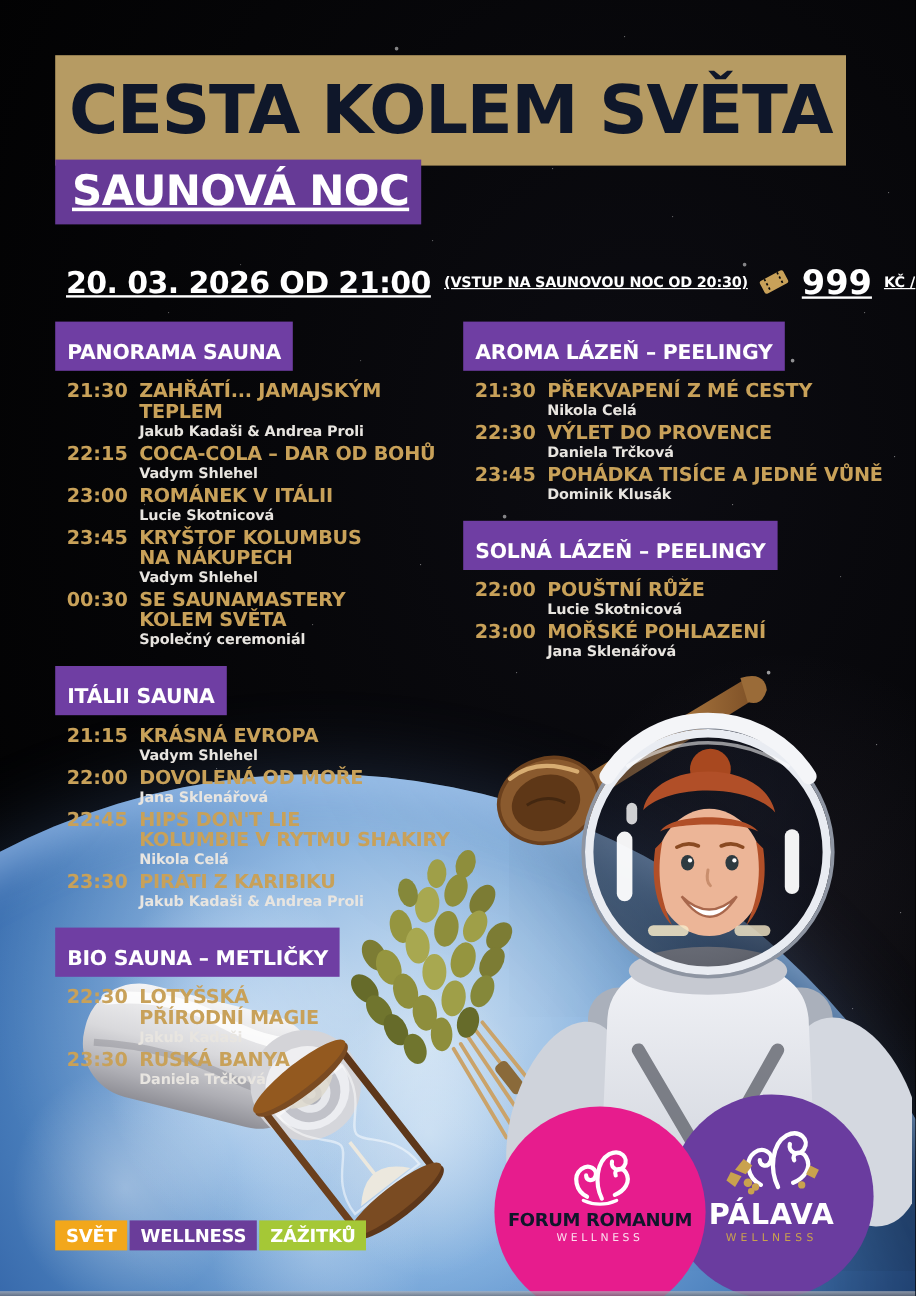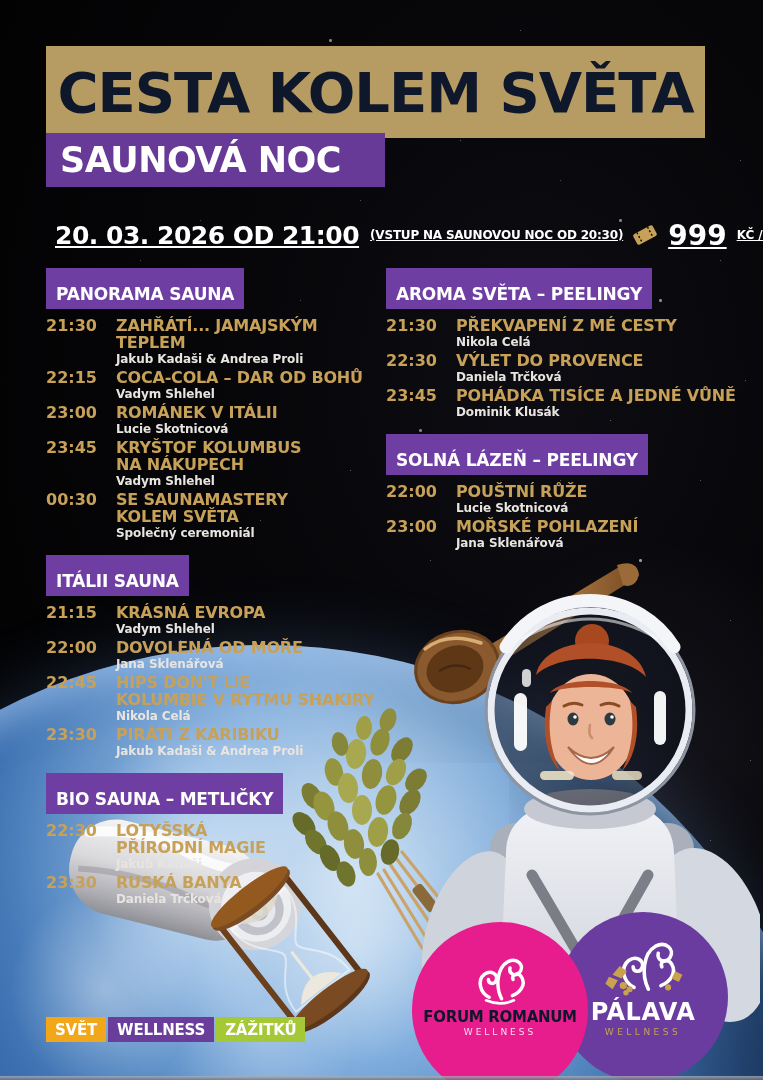--- a/index.html
+++ b/index.html
@@ -42,40 +42,40 @@
       radial-gradient(circle at 58% 20%, #bcd6ee 0%, #7aaadc 16%, #477cba 30%, #25539a 44%, #123468 58%, #081d44 72%, #030a1f 86%, #02060f 100%);
     box-shadow:inset -90px -140px 190px rgba(0,0,0,.85), 0 0 70px rgba(110,160,230,.22);}
   .earth::after{content:"";position:absolute;inset:0;border-radius:50%;
     box-shadow:inset 0 16px 34px rgba(190,220,255,.5);}
   .ground-strip{position:absolute;left:0;bottom:0;width:763px;height:4px;z-index:9;
     background:linear-gradient(#aeb2ba,#70737b);opacity:.75;}
   
   .banner-gold{position:absolute;left:46px;top:46px;width:659px;height:92px;z-index:4;
     background:#b69b63;display:flex;align-items:center;justify-content:center;}
   .banner-gold span{font-size:56px;font-weight:bold;letter-spacing:-1px;color:#0f172a;white-space:nowrap;}
-  .banner-purple{position:absolute;left:46px;top:133px;width:339px;height:54px;z-index:4;
-    background:#663a96;display:flex;align-items:center;}
+  .banner-purple{position:absolute;left:46px;top:133px;width:305px;height:54px;z-index:4;
+    background:#663a96;display:flex;align-items:center;text-decoration:underline;}
   .banner-purple span{font-size:35px;font-weight:bold;letter-spacing:-0.5px;color:#fff;padding-left:14px;white-space:nowrap;}
   
   .date-row{position:absolute;left:46px;top:218px;width:680px;height:34px;z-index:4;
     display:flex;align-items:center;gap:9px;text-decoration:underline;}
   .date-row .date{font-size:25px;font-weight:bold;letter-spacing:-0.5px;white-space:nowrap;}
   .date-row .note{font-size:12px;font-weight:bold;letter-spacing:-0.2px;white-space:nowrap;margin-left:2px;}
   .date-row .price{font-size:28px;font-weight:bold;white-space:nowrap;}
   .date-row .unit{font-size:12px;font-weight:bold;white-space:nowrap;}
   .ticket-wrap{margin-left:auto;display:flex;align-items:center;gap:10px;}
   
   .col{position:absolute;top:268px;z-index:4;}
   .col-left{left:46px;width:345px;}
   .col-right{left:386px;width:350px;}
   .sec-h{display:inline-block;background:#6f3ea3;color:#fff;font-size:17px;font-weight:bold;
     letter-spacing:-0.2px;padding:16px 10px 5px 10px;margin:0 0 8px 0;white-space:nowrap;}
   .sec-h:not(:first-child){margin-top:12px;}
   .entry{display:flex;margin-bottom:4px;}
-  .time{width:70px;flex:none;color:#c8a159;font-size:16px;font-weight:bold;line-height:17px;}
+  .time{width:70px;flex:none;color:#c8a159;font-size:16px;font-weight:bold;line-height:17px;text-align:center;}
   .etxt{flex:1;min-width:0;}
   .etitle{color:#c8a159;font-size:16px;font-weight:bold;line-height:17px;letter-spacing:-0.2px;white-space:pre-line;}
   .ename{color:#e8e5e0;font-size:12px;font-weight:bold;line-height:12px;margin-top:2px;letter-spacing:-0.1px;}
   
   .badges{position:absolute;left:46px;top:1017px;z-index:8;display:flex;gap:2px;}
   .badge{height:25px;display:flex;align-items:center;padding:0 9px;font-size:15px;font-weight:bold;color:#fff;letter-spacing:-0.2px;}
   .badge-0{background:#f2a71b;}
   .badge-1{background:#6a3d9a;}
   .badge-2{background:#a5c836;}
   
@@ -348,21 +348,21 @@
 PŘÍRODNÍ MAGIE</div>
           <div class="ename">Jakub Kadaši</div>
         </div>
       </div><div class="entry">
         <div class="time">23:30</div>
         <div class="etxt">
           <div class="etitle">RUSKÁ BANYA</div>
           <div class="ename">Daniela Trčková</div>
         </div>
       </div></div>
-  <div class="col col-right"><div class="sec-h">AROMA SVĚTA – PEELINGY</div><div></div><div class="entry">
+  <div class="col col-right"><div class="sec-h">AROMA LÁZEŇ – PEELINGY</div><div></div><div class="entry">
         <div class="time">21:30</div>
         <div class="etxt">
           <div class="etitle">PŘEKVAPENÍ Z MÉ CESTY</div>
           <div class="ename">Nikola Celá</div>
         </div>
       </div><div class="entry">
         <div class="time">22:30</div>
         <div class="etxt">
           <div class="etitle">VÝLET DO PROVENCE</div>
           <div class="ename">Daniela Trčková</div>

